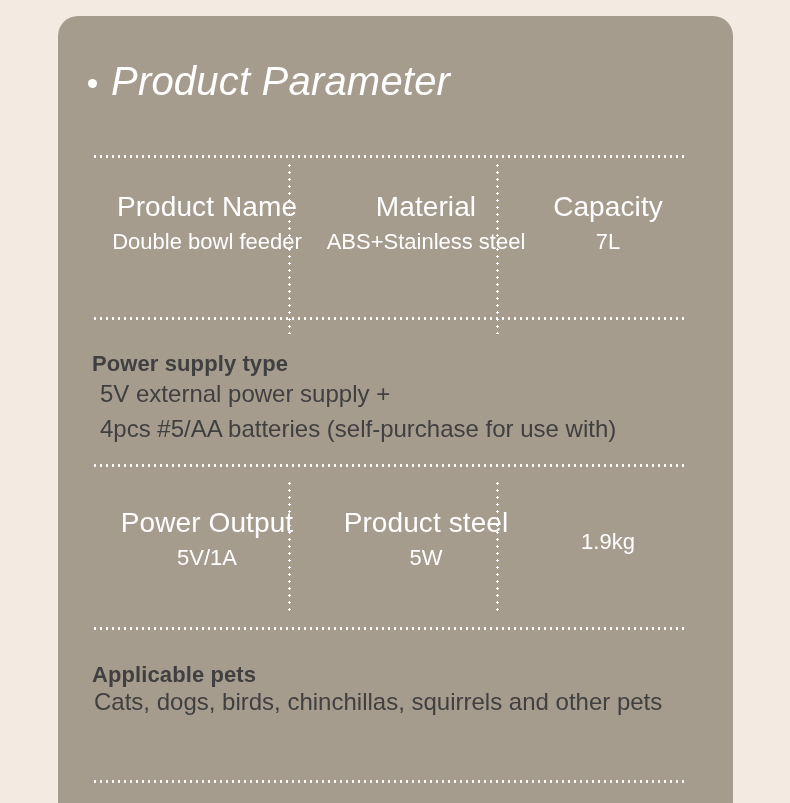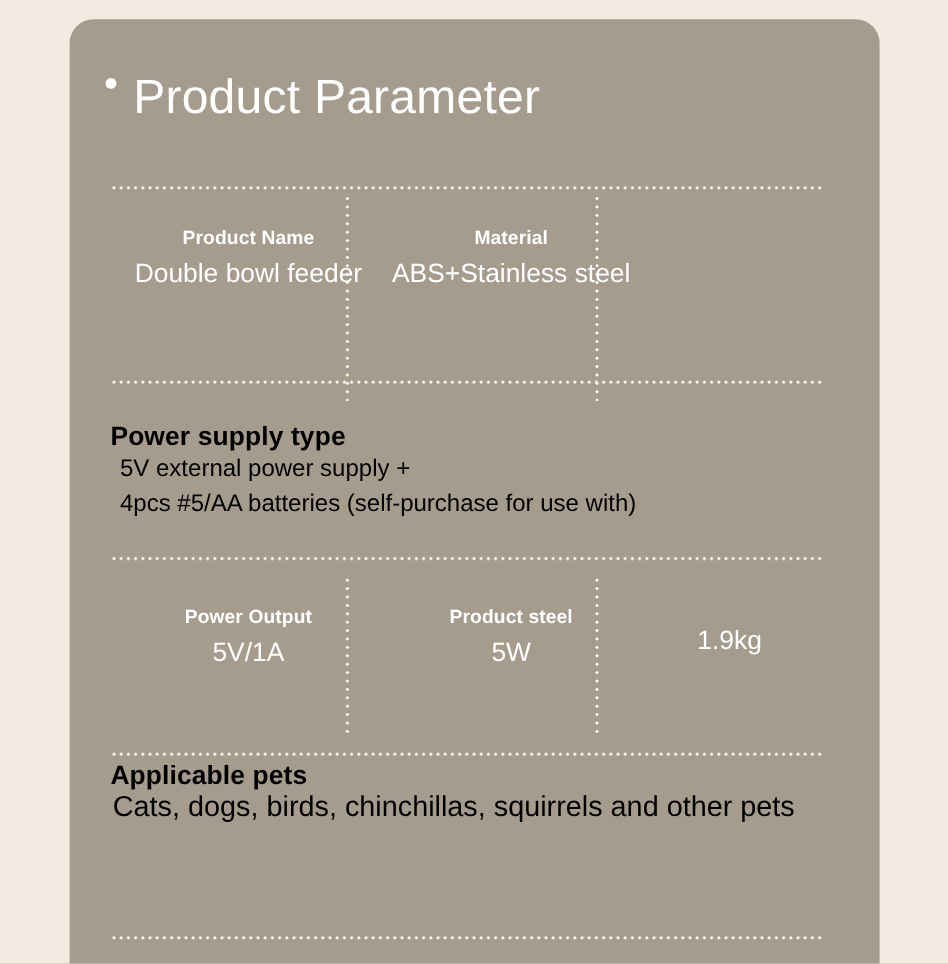--- a/index.html
+++ b/index.html
@@ -33,23 +33,24 @@
     box-sizing: border-box;
     overflow: hidden;
   }
 
   
   .card-title {
     position: absolute;
     left: 30px;
     top: 45px;
     display: flex;
-    align-items: flex-start;
+    align-items: center;
     gap: 14px;
     white-space: nowrap;
+    font-style: italic;
   }
   .bullet-dot {
     width: 9px;
     height: 9px;
     border-radius: 50%;
     background: #ffffff;
     flex: 0 0 auto;
     margin-top: 4px;
   }
   .card-title-text {
@@ -89,52 +90,52 @@
   }
   .grid-cell {
     box-sizing: border-box;
     display: flex;
     flex-direction: column;
     align-items: center;
     text-align: center;
     color: #ffffff;
   }
   .cell-label {
-    font-size: 16px;
-    font-weight: 700;
+    font-size: 28px;
+    font-weight: 400;
     line-height: 1.18;
     letter-spacing: 0.1px;
   }
   .cell-value {
     font-size: 22px;
     font-weight: 400;
     line-height: 1.25;
     margin-top: 5px;
   }
 
   
   .col-1 { width: 230px; }
   .col-2 { width: 208px; }
   .col-3 { width: 156px; }
 
   
   .block {
     position: absolute;
     left: 34px;
     width: 610px;
-    color: #000000;
+    color: #404040;
   }
   .block-label {
     font-size: 22px;
     font-weight: 700;
     line-height: 1.2;
     letter-spacing: 0.1px;
   }
   .block-line {
-    font-size: 20px;
+    font-size: 24px;
     font-weight: 400;
     line-height: 1.45;
     padding-left: 8px;
   }
   .pets-value {
     font-size: 24px;
     font-weight: 400;
     line-height: 1.2;
     padding-left: 2px;
     white-space: nowrap;
@@ -159,20 +160,24 @@
 
     <div class="grid-row" style="top:174px;">
       <div class="grid-cell col-1">
         <span class="cell-label">Product Name</span>
         <span class="cell-value">Double bowl feeder</span>
       </div>
       <div class="grid-cell col-2">
         <span class="cell-label">Material</span>
         <span class="cell-value">ABS+Stainless steel</span>
       </div>
+      <div class="grid-cell col-3">
+        <span class="cell-label">Capacity</span>
+        <span class="cell-value">7L</span>
+      </div>
     </div>
 
     <div class="h-rule" style="top:301px;"></div>
 
     <div class="block" style="top:335px;">
       <div class="block-label">Power supply type</div>
       <div class="block-line">5V external power supply +</div>
       <div class="block-line">4pcs #5/AA batteries (self-purchase for use with)</div>
     </div>
 
@@ -190,21 +195,21 @@
         <span class="cell-label">Product steel</span>
         <span class="cell-value">5W</span>
       </div>
       <div class="grid-cell col-3">
         <span class="cell-value">1.9kg</span>
       </div>
     </div>
 
     <div class="h-rule" style="top:611px;"></div>
 
-    <div class="block" style="top:617px;">
+    <div class="block" style="top:646px;">
       <div class="block-label">Applicable pets</div>
       <div class="pets-value">Cats, dogs, birds, chinchillas, squirrels and other pets</div>
     </div>
 
     <div class="h-rule" style="top:764px;"></div>
 
   </div>
 </div>
 
 </body></html>

